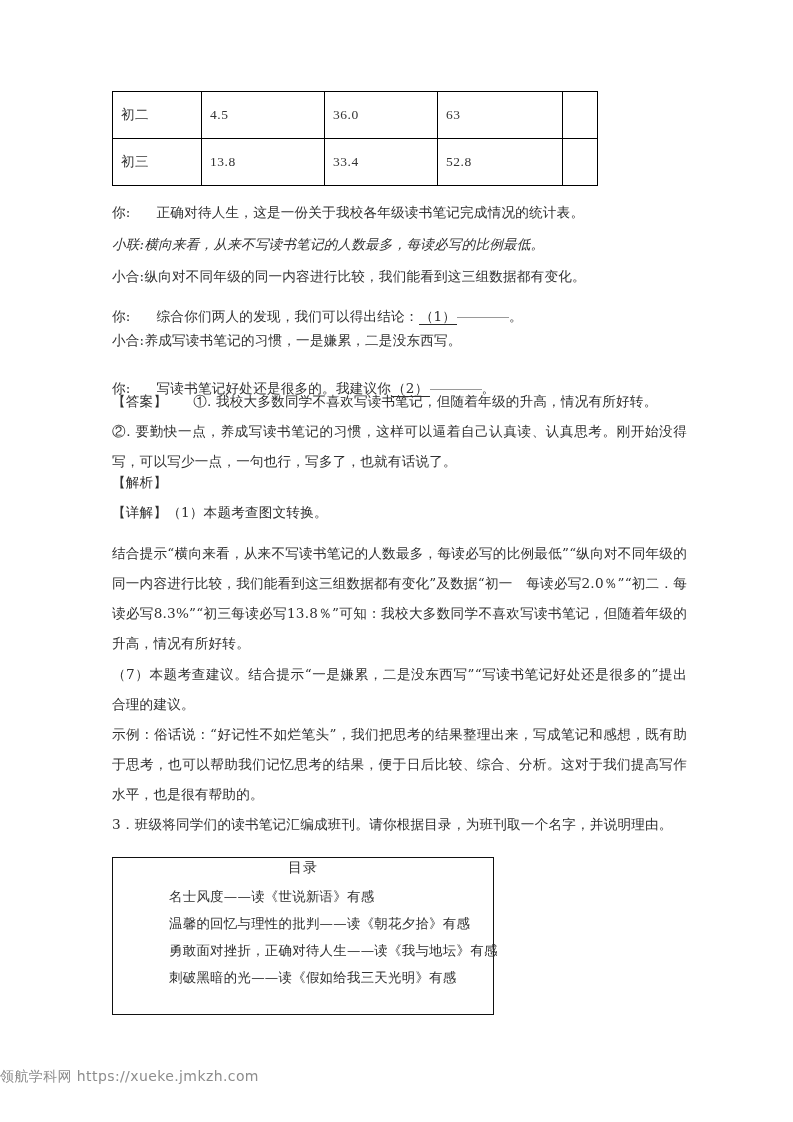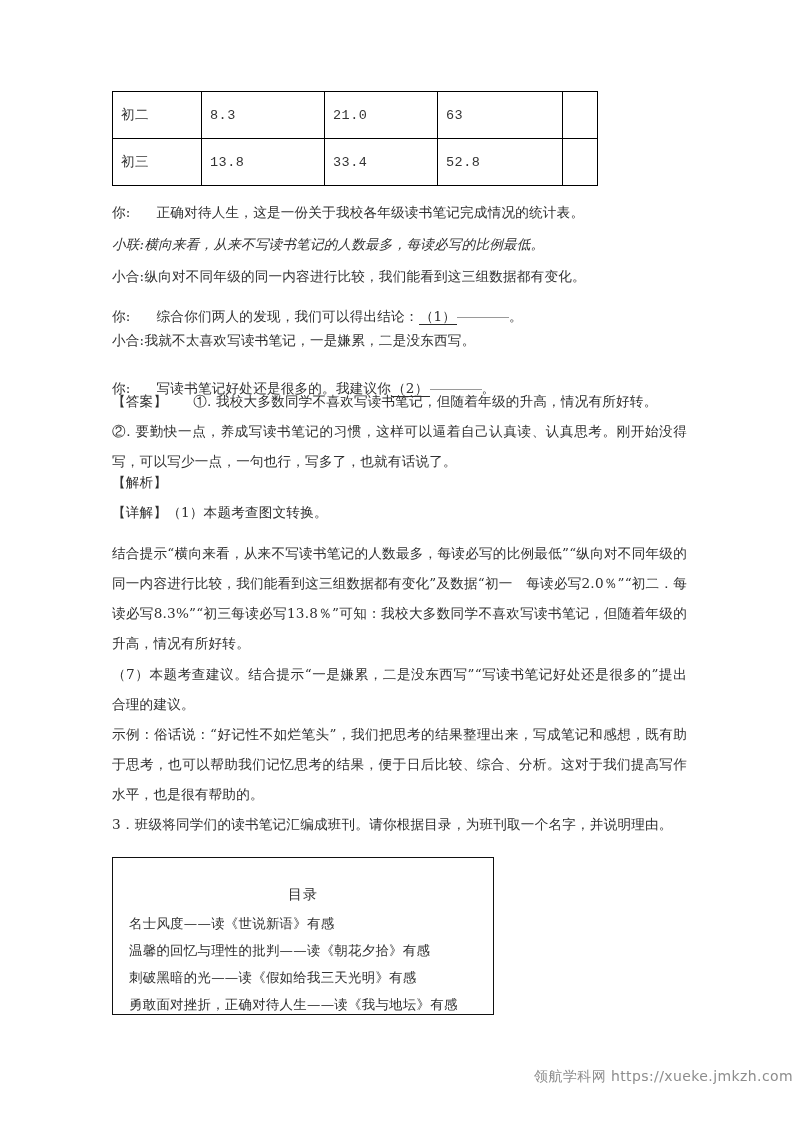--- a/index.html
+++ b/index.html
@@ -30,21 +30,21 @@
     top: 91px;
     width: 400px;
     border-collapse: collapse;
     table-layout: fixed;
   }
   .data-table td {
     border: 1px solid #000;
     height: 46px;
     padding: 0 8px;
     font-size: 13.5px;
-    font-family: Liberation Mono, monospace;
+    font-family: Liberation Serif, serif;
     color: #333;
     vertical-align: middle;
     letter-spacing: 0.5px;
   }
   .data-table td.c0 { width: 72px; }
   .data-table td.c1 { width: 106px; }
   .data-table td.c2 { width: 96px; }
   .data-table td.c3 { width: 108px; }
   .data-table td.c4 { width: 18px; }
 
@@ -84,61 +84,62 @@
     top: 857px;
     width: 382px;
     height: 158px;
     border: 1.6px solid #111;
     box-sizing: border-box;
     background: #fff;
   }
   .toc-title {
     text-align: center;
     font-size: 14px;
-    margin-top: 28px;
+    margin-top: 1px;
     letter-spacing: 1px;
     color: #2f2f2f;
   }
   .toc-list {
     margin: 6px 0 0 0;
     padding: 0 0 0 16px;
     list-style: none;
   }
   .toc-list li {
     font-size: 13.4px;
     line-height: 27px;
     color: #2f2f2f;
     letter-spacing: 0.3px;
     white-space: nowrap;
+    margin-left: 40px;
   }
 
   
   .footer {
     position: absolute;
     left: 0;
     top: 1068px;
     width: 793px;
-    text-align: right;
+    text-align: left;
     font-size: 14px;
     color: #8d8d8d;
     font-family: "DejaVu Sans", "Liberation Sans", sans-serif;
     letter-spacing: 0.4px;
   }
 </style>
 </head>
 <body>
 
 <div class="page">
 
   <table class="data-table">
     <tbody>
       <tr>
         <td class="c0">初二</td>
-        <td class="c1">8.3</td>
-        <td class="c2">21.0</td>
+        <td class="c1">4.5</td>
+        <td class="c2">36.0</td>
         <td class="c3">63</td>
         <td class="c4"></td>
       </tr>
       <tr>
         <td class="c0">初三</td>
         <td class="c1">13.8</td>
         <td class="c2">33.4</td>
         <td class="c3">52.8</td>
         <td class="c4"></td>
       </tr>
@@ -155,21 +156,21 @@
 
   <div class="tblock" style="top:261px;">
     <p><span>小合:</span><span>纵向对不同年级的同一内容进行比较，我们能看到这三组数据都有变化。</span></p>
   </div>
 
   <div class="tblock" style="top:301px;">
     <p><span>你:</span><span class="lbl-gap"></span><span>综合你们两人的发现，我们可以得出结论：</span><span class="blank-dark">（1）</span><span class="blank-light"></span><span>。</span></p>
   </div>
 
   <div class="tblock" style="top:325px;">
-    <p><span>小合:</span><span>我就不太喜欢写读书笔记，一是嫌累，二是没东西写。</span></p>
+    <p><span>小合:</span><span>养成写读书笔记的习惯，一是嫌累，二是没东西写。</span></p>
   </div>
 
   <div class="tblock" style="top:373px;">
     <p><span>你:</span><span class="lbl-gap"></span><span>写读书笔记好处还是很多的。我建议你</span><span class="blank-dark">（2）</span><span class="blank-light"></span><span>。</span></p>
   </div>
 
   <div class="tblock" style="top:386px;">
     <p><span>【答案】</span><span class="lbl-gap"></span><span>①. 我校大多数同学不喜欢写读书笔记，但随着年级的升高，情况有所好转。</span></p>
     <p>②. 要勤快一点，养成写读书笔记的习惯，这样可以逼着自己认真读、认真思考。刚开始没得写，可以写少一点，一句也行，写多了，也就有话说了。</p>
   </div>
@@ -193,20 +194,20 @@
 
   <div class="tblock" style="top:809px;">
     <p>3．班级将同学们的读书笔记汇编成班刊。请你根据目录，为班刊取一个名字，并说明理由。</p>
   </div>
 
   <div class="toc-box">
     <div class="toc-title">目录</div>
     <ul class="toc-list">
       <li>名士风度——读《世说新语》有感</li>
       <li>温馨的回忆与理性的批判——读《朝花夕拾》有感</li>
+      <li>勇敢面对挫折，正确对待人生——读《我与地坛》有感</li>
       <li>刺破黑暗的光——读《假如给我三天光明》有感</li>
-      <li>勇敢面对挫折，正确对待人生——读《我与地坛》有感</li>
     </ul>
   </div>
 
   <div class="footer">领航学科网 https://xueke.jmkzh.com</div>
 
 </div>
 
 </body></html>

